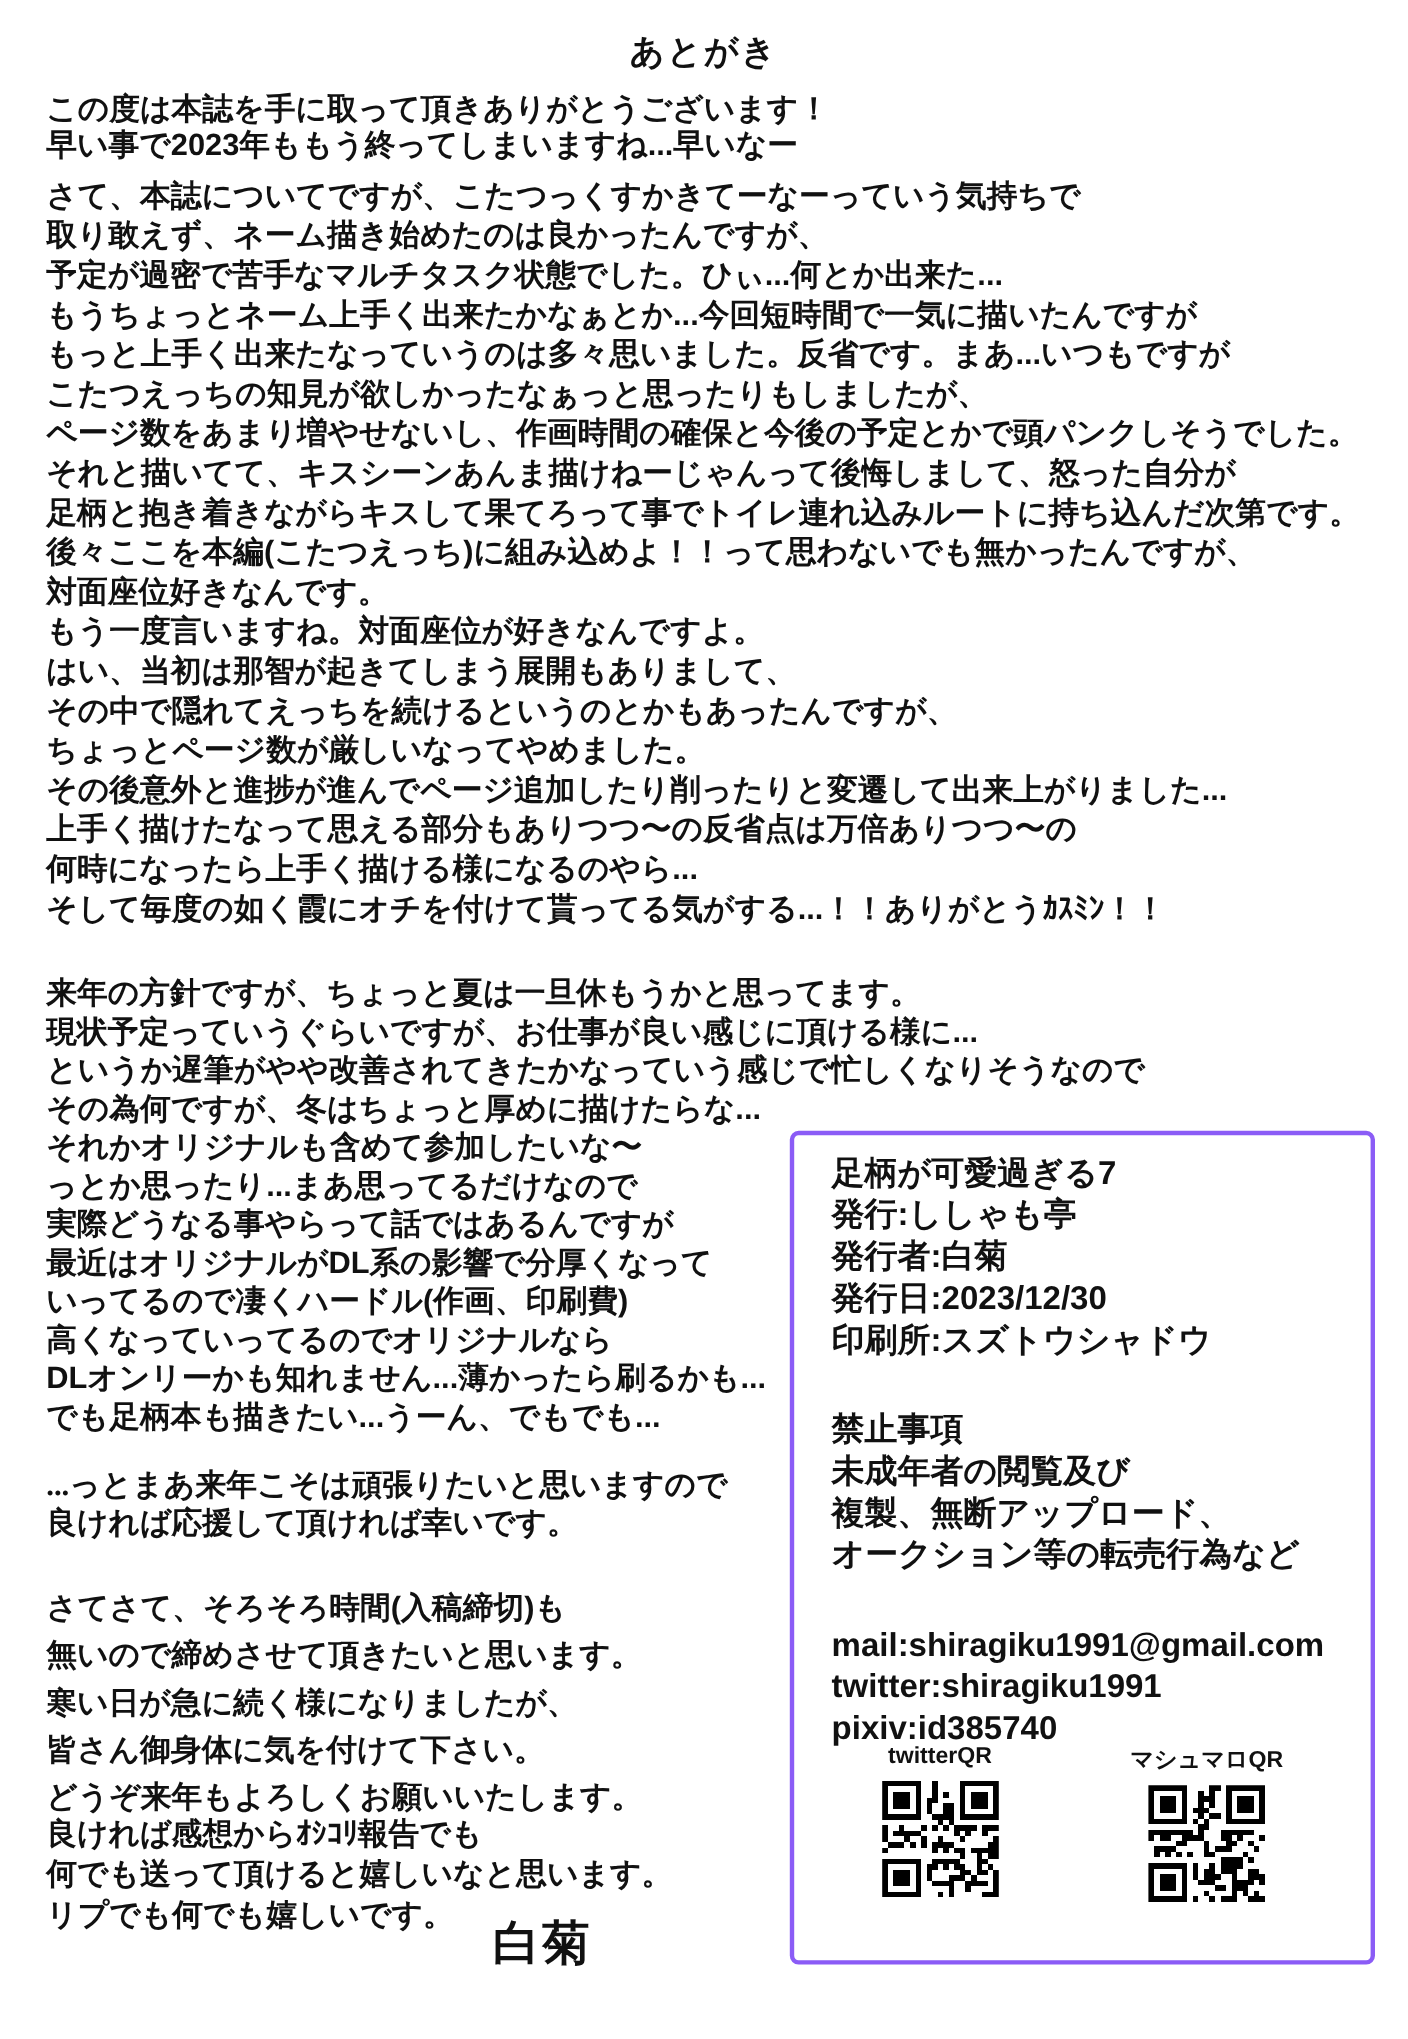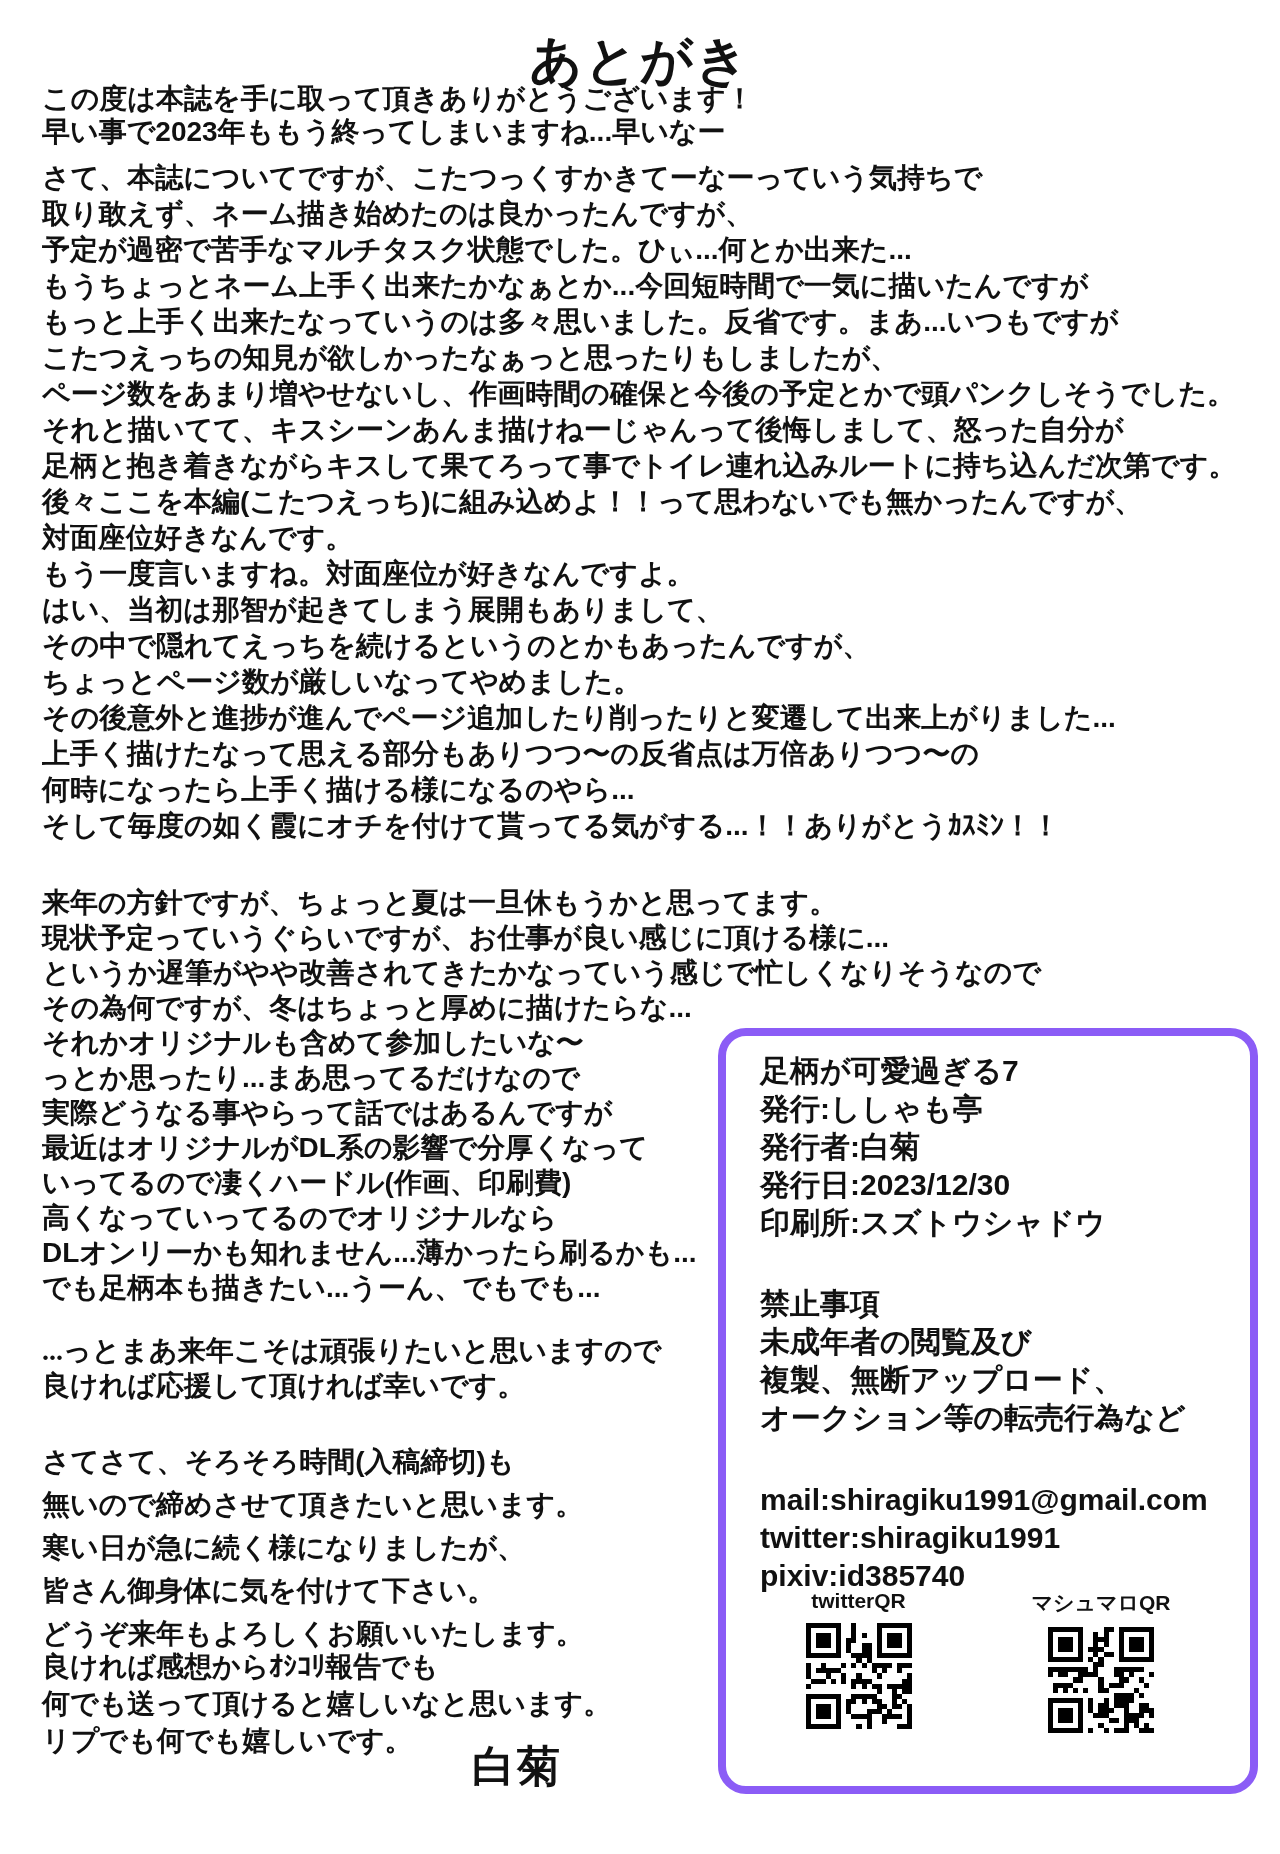--- a/index.html
+++ b/index.html
@@ -9,38 +9,38 @@
     margin:0 auto;
     background:#ffffff;
     color:#111111;
     font-family:"Liberation Sans","DejaVu Sans",sans-serif;
     font-weight:bold;
     overflow:hidden;
   }
   .line { white-space:nowrap; }
   .page-title {
     position:absolute; top:26px; left:0; width:100%;
-    text-align:center; font-size:52px; letter-spacing:2px;
+    text-align:center; font-size:31px; letter-spacing:2px;
   }
   .block { position:absolute; left:42px; font-size:28px; }
   .intro     { top:82px;   line-height:33px; }
   .main      { top:160px;  line-height:36px; }
   .nextyear  { top:885px;  line-height:35px; }
   .closing1  { top:1333px; line-height:35px;font-family:Liberation Serif, serif; }
   .closing2  { top:1440px; line-height:43px; }
   .closing3  { top:1648px; line-height:37px; }
   .signature {
-    position:absolute; top:1738px; left:472px;
+    position:absolute; top:1738px; left:448px;
     font-size:43px; letter-spacing:2px;
   }
   .colophon {
     position:absolute; left:718px; top:1028px;
     width:524px; height:750px;
-    border:8px solid #8b5cf6;
-    border-radius:28px;
+    border:4px solid #8b5cf6;
+    border-radius:8px;
     background:#ffffff;
   }
   .colophon .cblock { position:absolute; left:34px; font-size:30px; line-height:38px; }
   .pub        { top:16px; }
   .prohibited { top:249px; }
   .contact    { top:445px; font-size:25px; line-height:37px; }
   .qr-row {
     position:absolute; top:553px; left:0; width:100%;
     display:flex; justify-content:center; gap:120px;
   }

